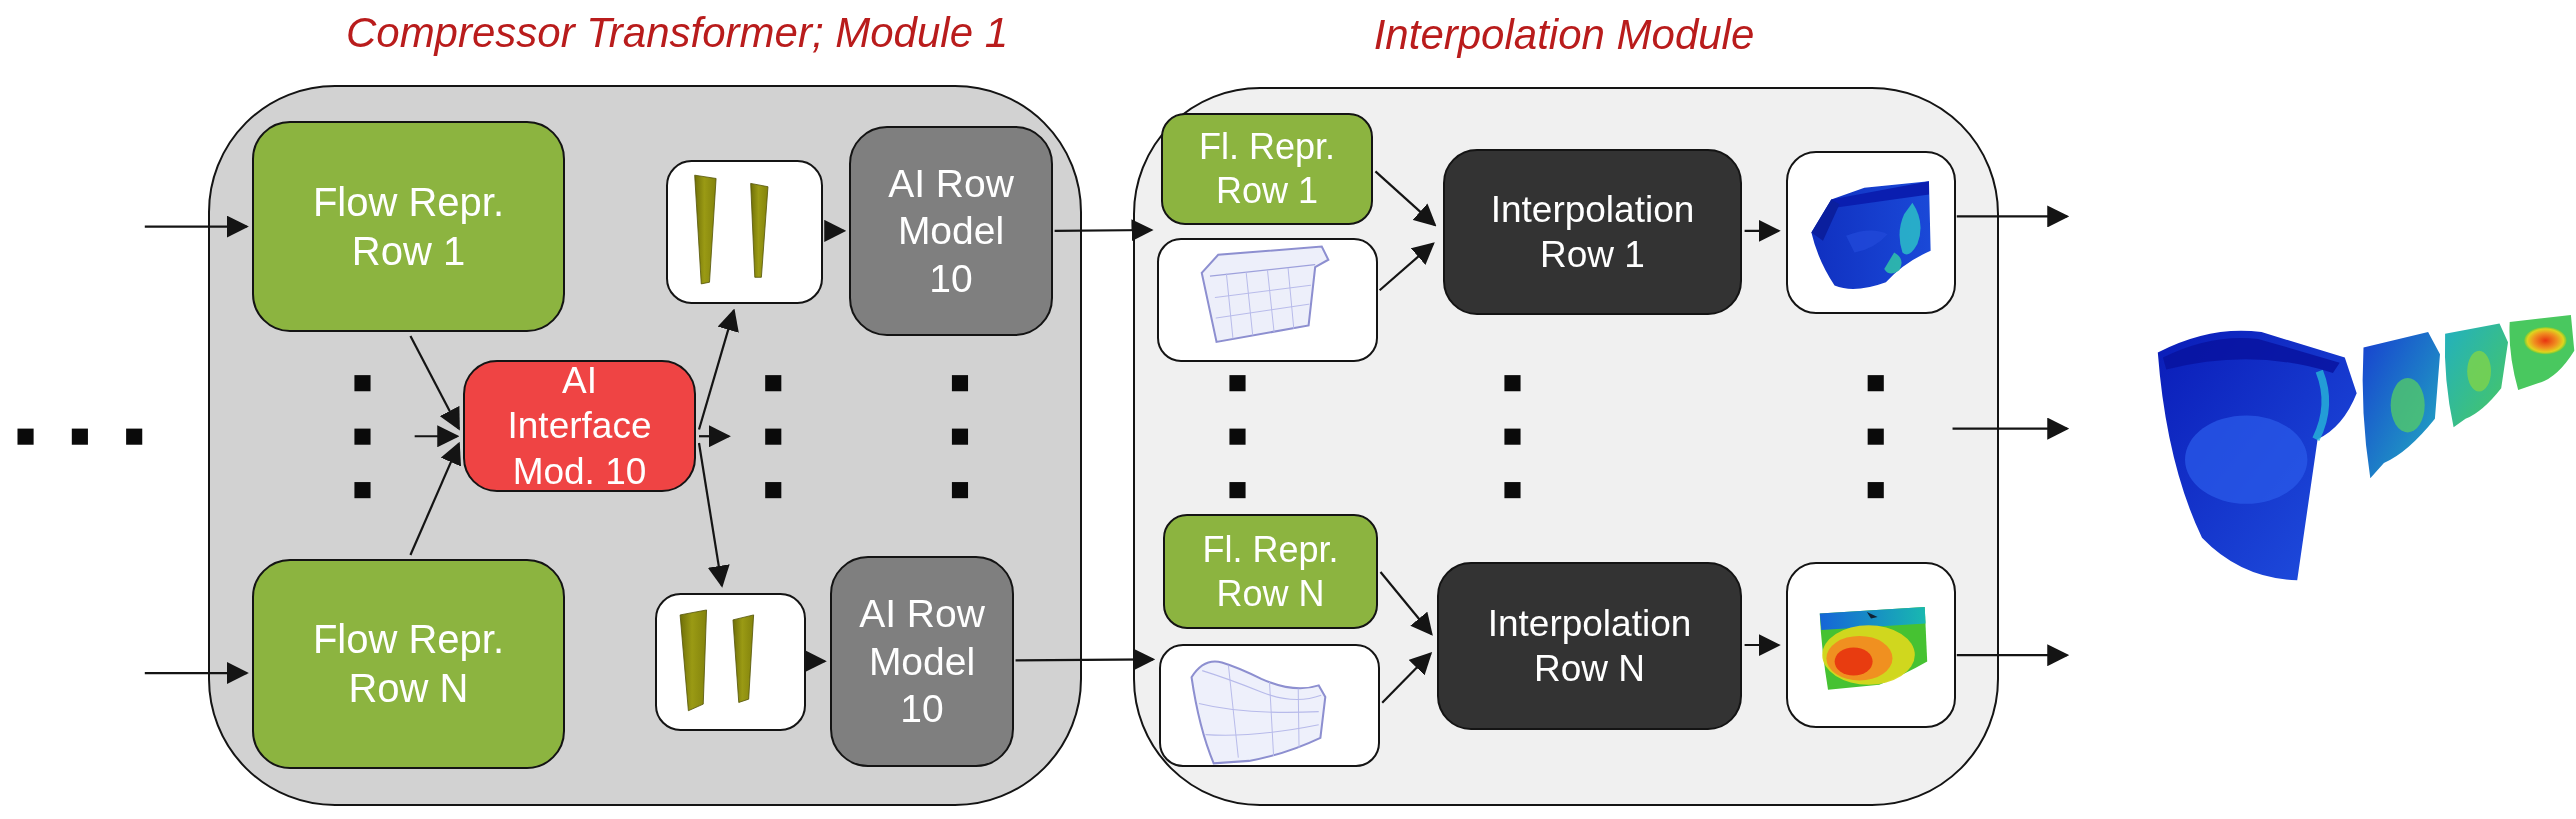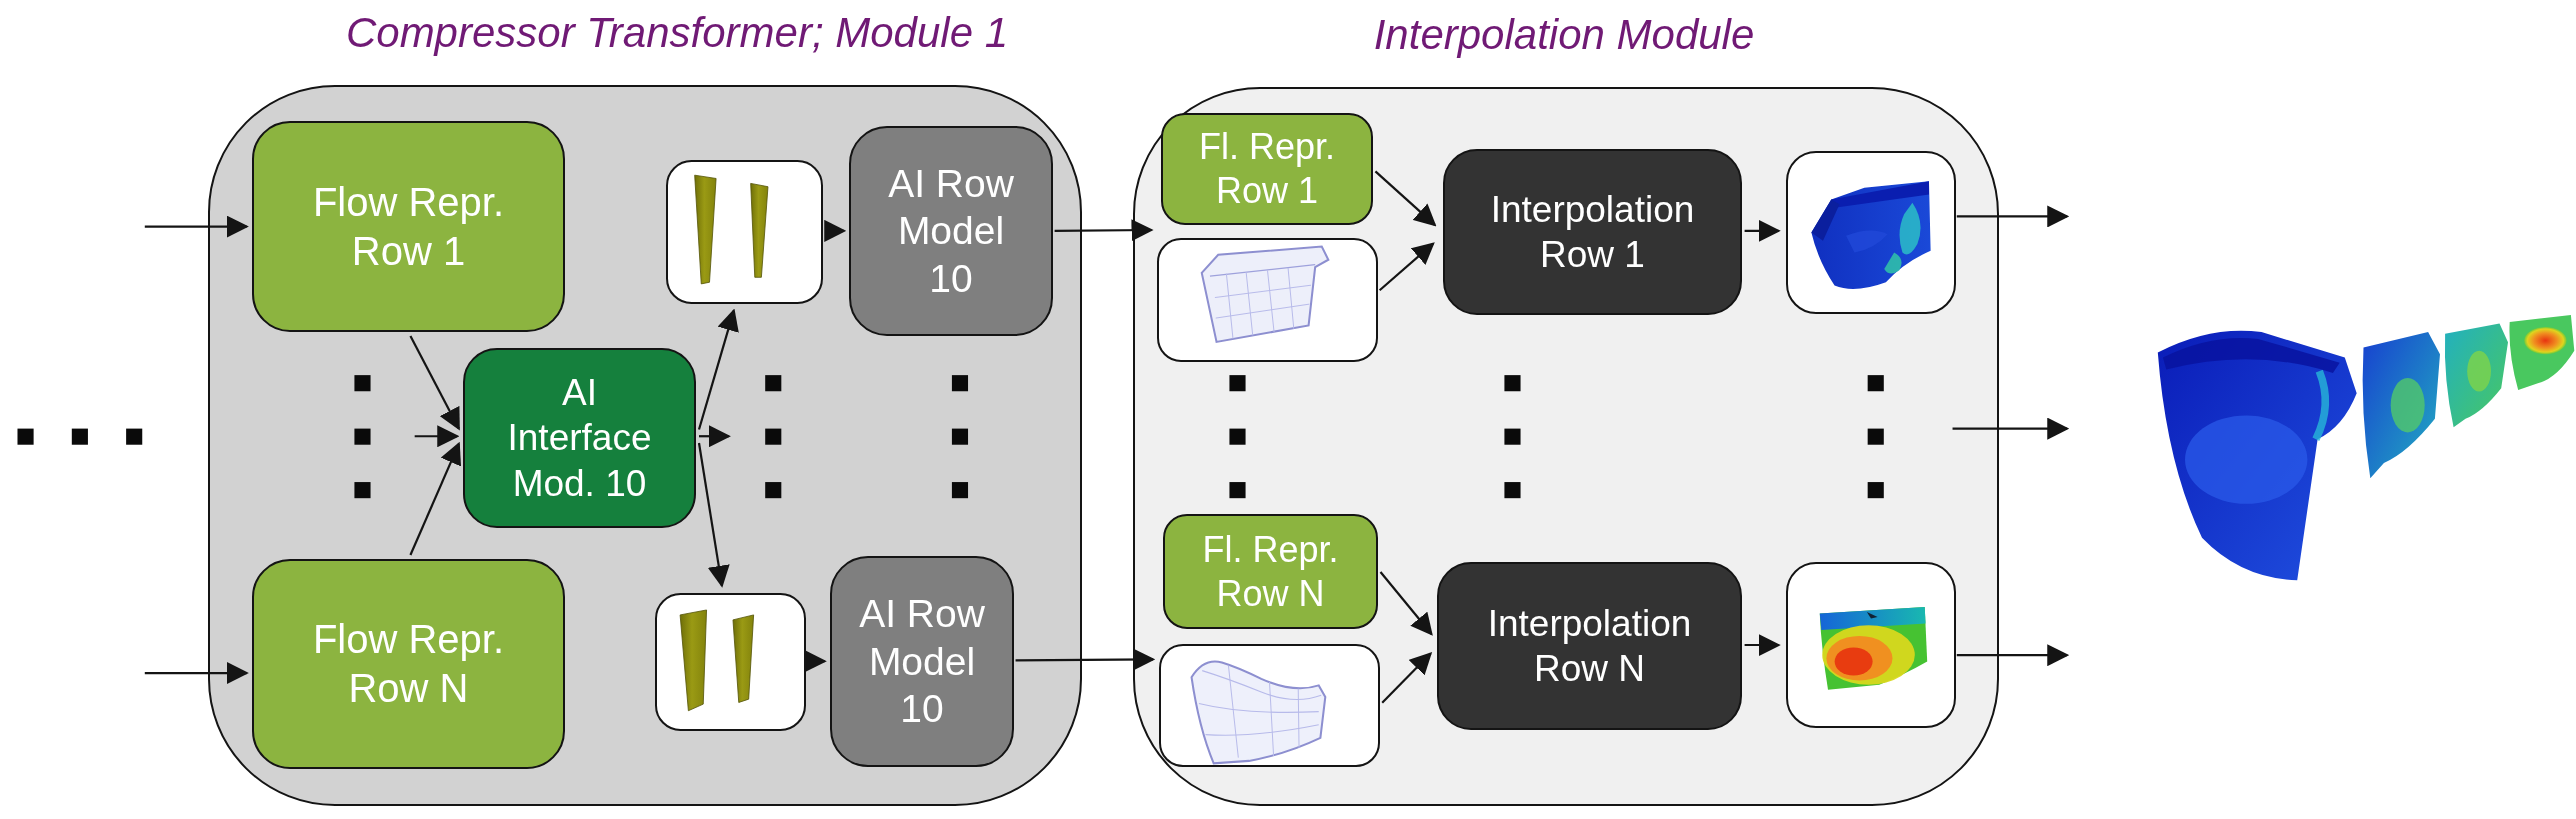--- a/index.html
+++ b/index.html
@@ -1,18 +1,18 @@
 <!DOCTYPE html>
 <html style="font-size:13.6px"><head>
 <meta charset="utf-8">
 <style>
   html,body{margin:0;padding:0;background:#ffffff;}
   #stage{position:relative;width:2576px;height:819px;background:#ffffff;overflow:hidden;
          font-family:"Liberation Sans",sans-serif;}
-  .title{position:absolute;font-size:42px;font-style:italic;color:#701a75;text-align:center;
+  .title{position:absolute;font-size:42px;font-style:italic;color:#b91c1c;text-align:center;
          white-space:nowrap;}
   .container{position:absolute;border:2.5px solid #141414;border-radius:127px;}
   .box{position:absolute;border:2.5px solid #141414;display:flex;align-items:center;justify-content:center;
        text-align:center;color:#ffffff;white-space:pre-line;line-height:1.22;box-sizing:border-box;}
   .white-box{position:absolute;border:2.5px solid #141414;background:#ffffff;box-sizing:border-box;
              display:flex;align-items:center;justify-content:center;overflow:hidden;}
   .white-box svg{width:100%;height:100%;}
   #connectors{position:absolute;left:0;top:0;pointer-events:none;}
   .final-img{position:absolute;}
 </style>
@@ -26,21 +26,21 @@
 
   <div class="title" style="left:242px;width:870px;top:8.5px;">Compressor Transformer; Module 1</div>
   <div class="title" style="left:1133px;width:862px;top:11px;">Interpolation Module</div>
 
   <div class="box" style="left: 252px; top: 121px; width: 313px; height: 211px; border-radius: 38px; font-size: 40px; background-color: rgb(140, 180, 64);">Flow Repr.
 Row 1</div>
 
   <div class="box" style="left: 252px; top: 559px; width: 313px; height: 210px; border-radius: 38px; font-size: 40px; background-color: rgb(140, 180, 64);">Flow Repr.
 Row N</div>
 
-  <div class="box" style="left: 463px; top: 348px; width: 233px; height: 180px; border-radius: 34px; font-size: 37px; background-color: #15803d;">AI
+  <div class="box" style="left: 463px; top: 360px; width: 233px; height: 132px; border-radius: 34px; font-size: 37px; background-color: #ef4444;">AI
 Interface
 Mod. 10</div>
 
   <div class="white-box" style="left:666px;top:160px;width:157px;height:144px;border-radius:25.5px;">
     <svg viewBox="0 0 185 170">
       <defs>
         <linearGradient id="oliveG" x1="0" y1="0" x2="1" y2="0">
           <stop offset="0" stop-color="#6f6f08"></stop>
             <stop offset="0.45" stop-color="#9a9a14"></stop>
           <stop offset="1" stop-color="#83830c"></stop>

